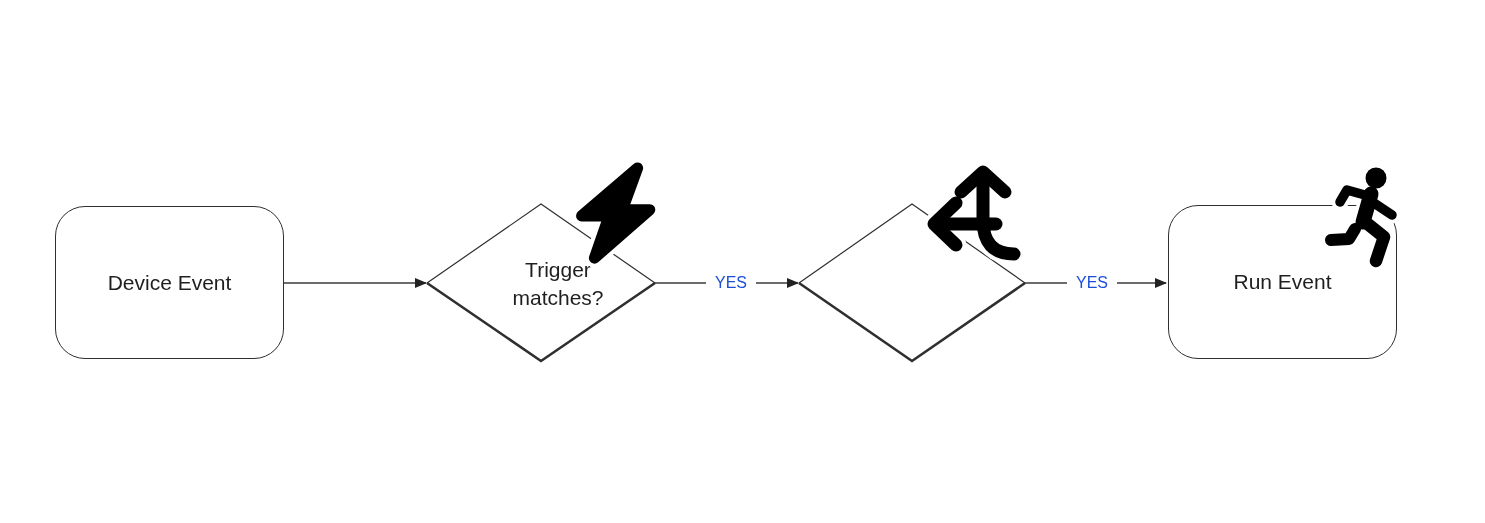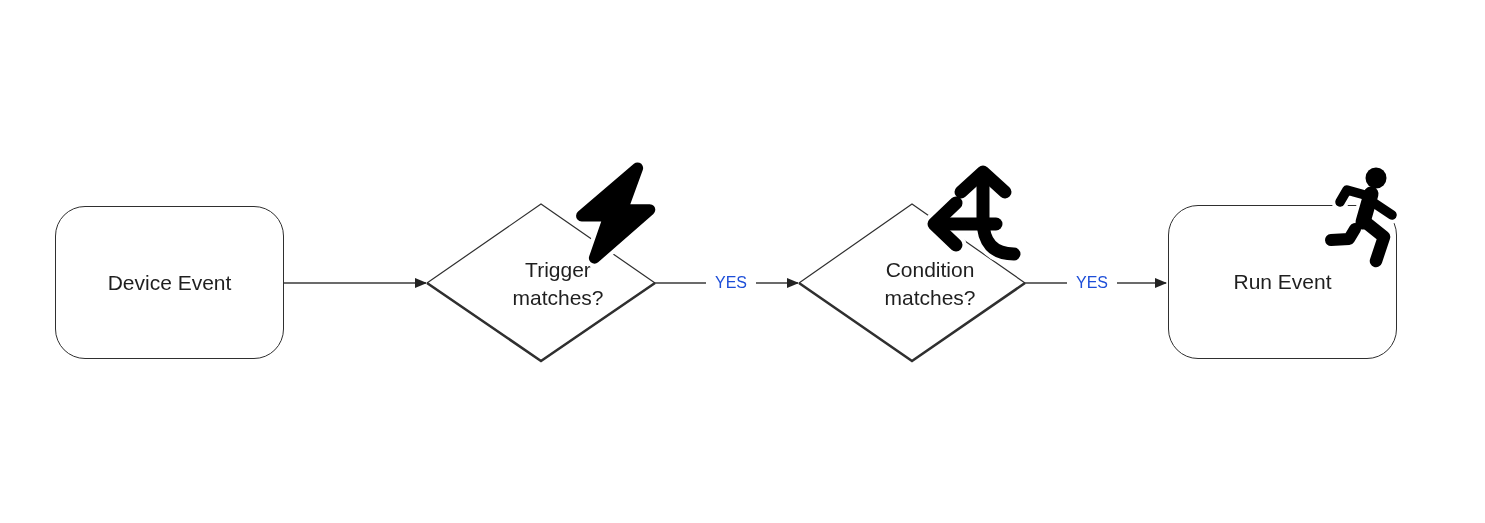--- a/index.html
+++ b/index.html
@@ -69,24 +69,20 @@
 
   <div class="box" style="left:1168px;top:205px;width:227px;height:152px;">
     <span>Run Event</span>
   </div>
 
   <div class="diamond-label" style="left:540px;top:284px;">
     <span>Trigger</span>
     <span>matches?</span>
   </div>
 
-  <div class="diamond-label" style="left:912px;top:284px;">
-    <span>Condition</span>
-    <span>matches?</span>
-  </div>
 
   <div class="edge-label" style="left:731px;top:283px;">YES</div>
   <div class="edge-label" style="left:1092px;top:283px;">YES</div>
 
   <svg class="icon-svg" style="left:570px;top:161px;" width="92" height="104" viewBox="0 0 448 512">
     <path class="halo" stroke-width="95" d="M330,35 L55,270 L190,270 L118,478 L390,240 L255,240 Z"></path>
     <path d="M330,35 L55,270 L190,270 L118,478 L390,240 L255,240 Z" fill="#000000" stroke="#000000" stroke-width="55" stroke-linejoin="round" stroke-linecap="round"></path>
   </svg>
 
   <svg class="icon-svg" style="left:920px;top:162px;" width="104" height="106" viewBox="0 0 104 106">

